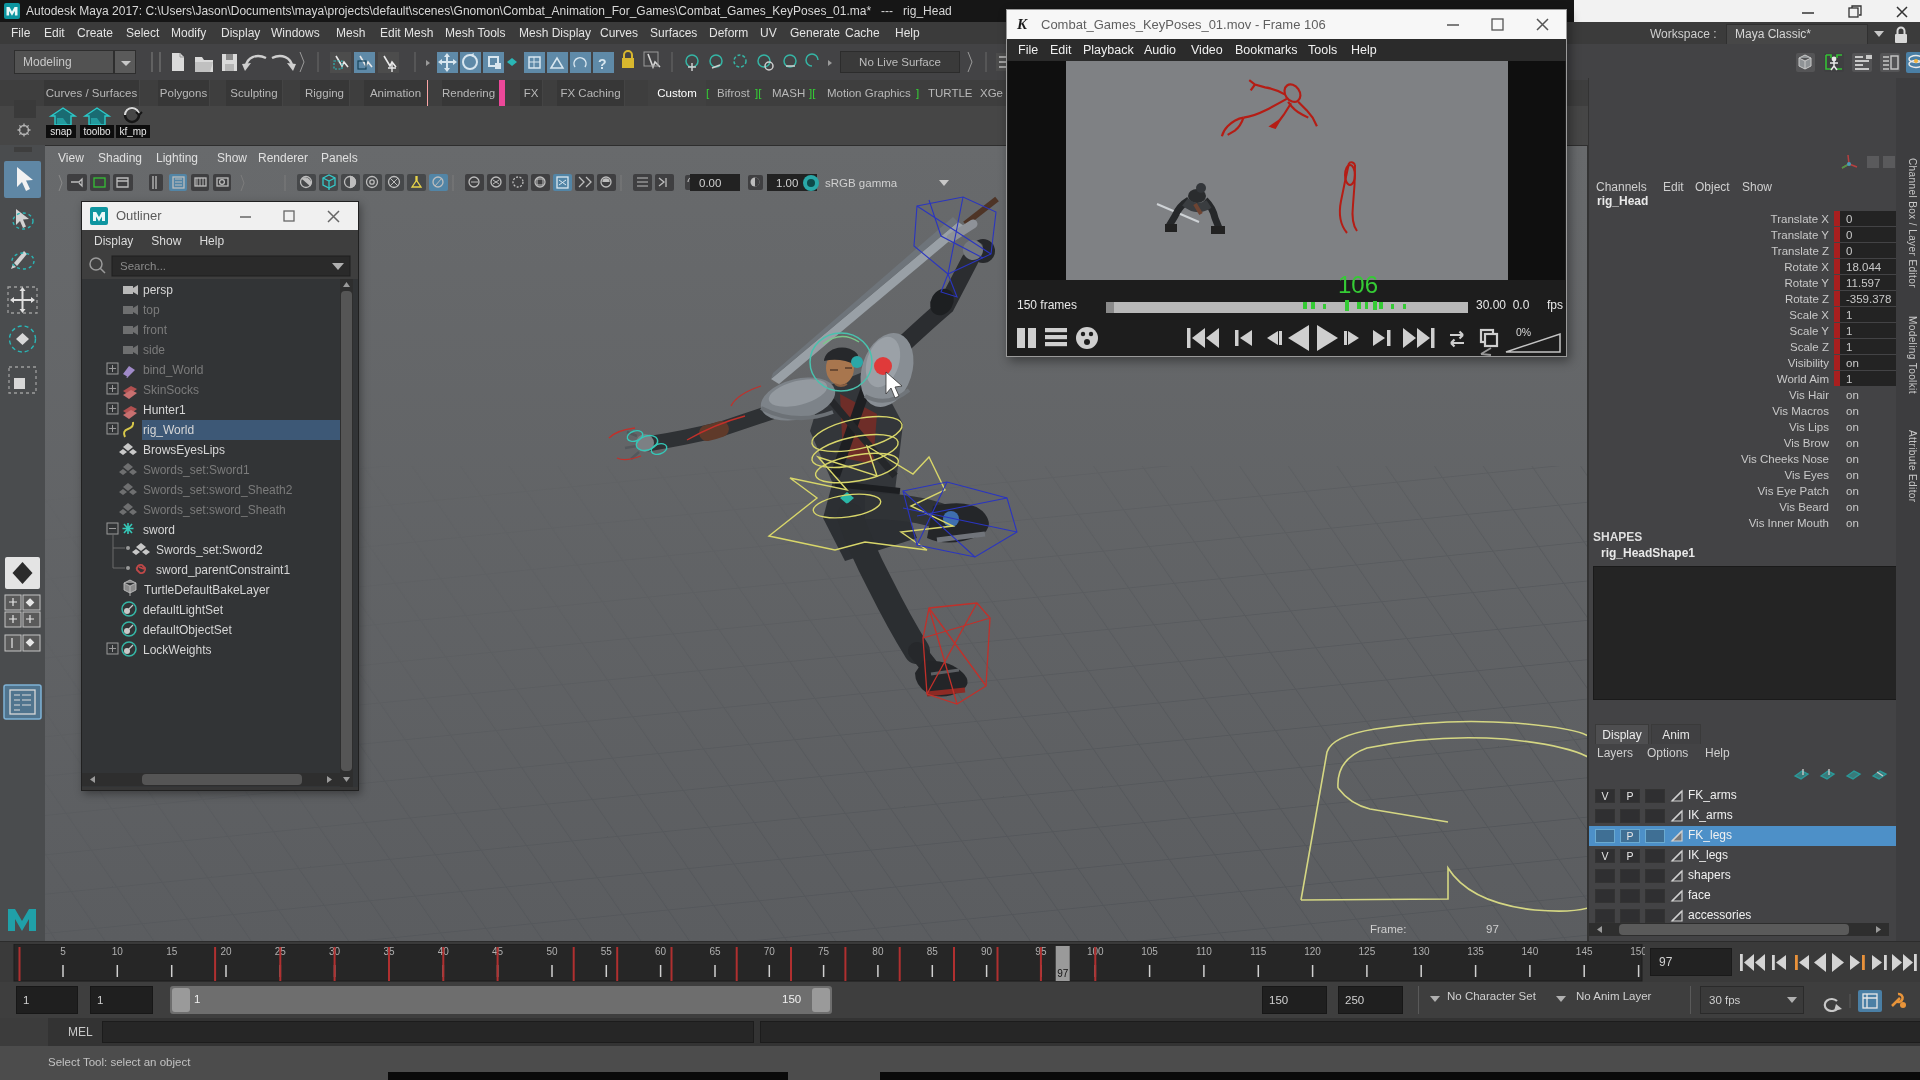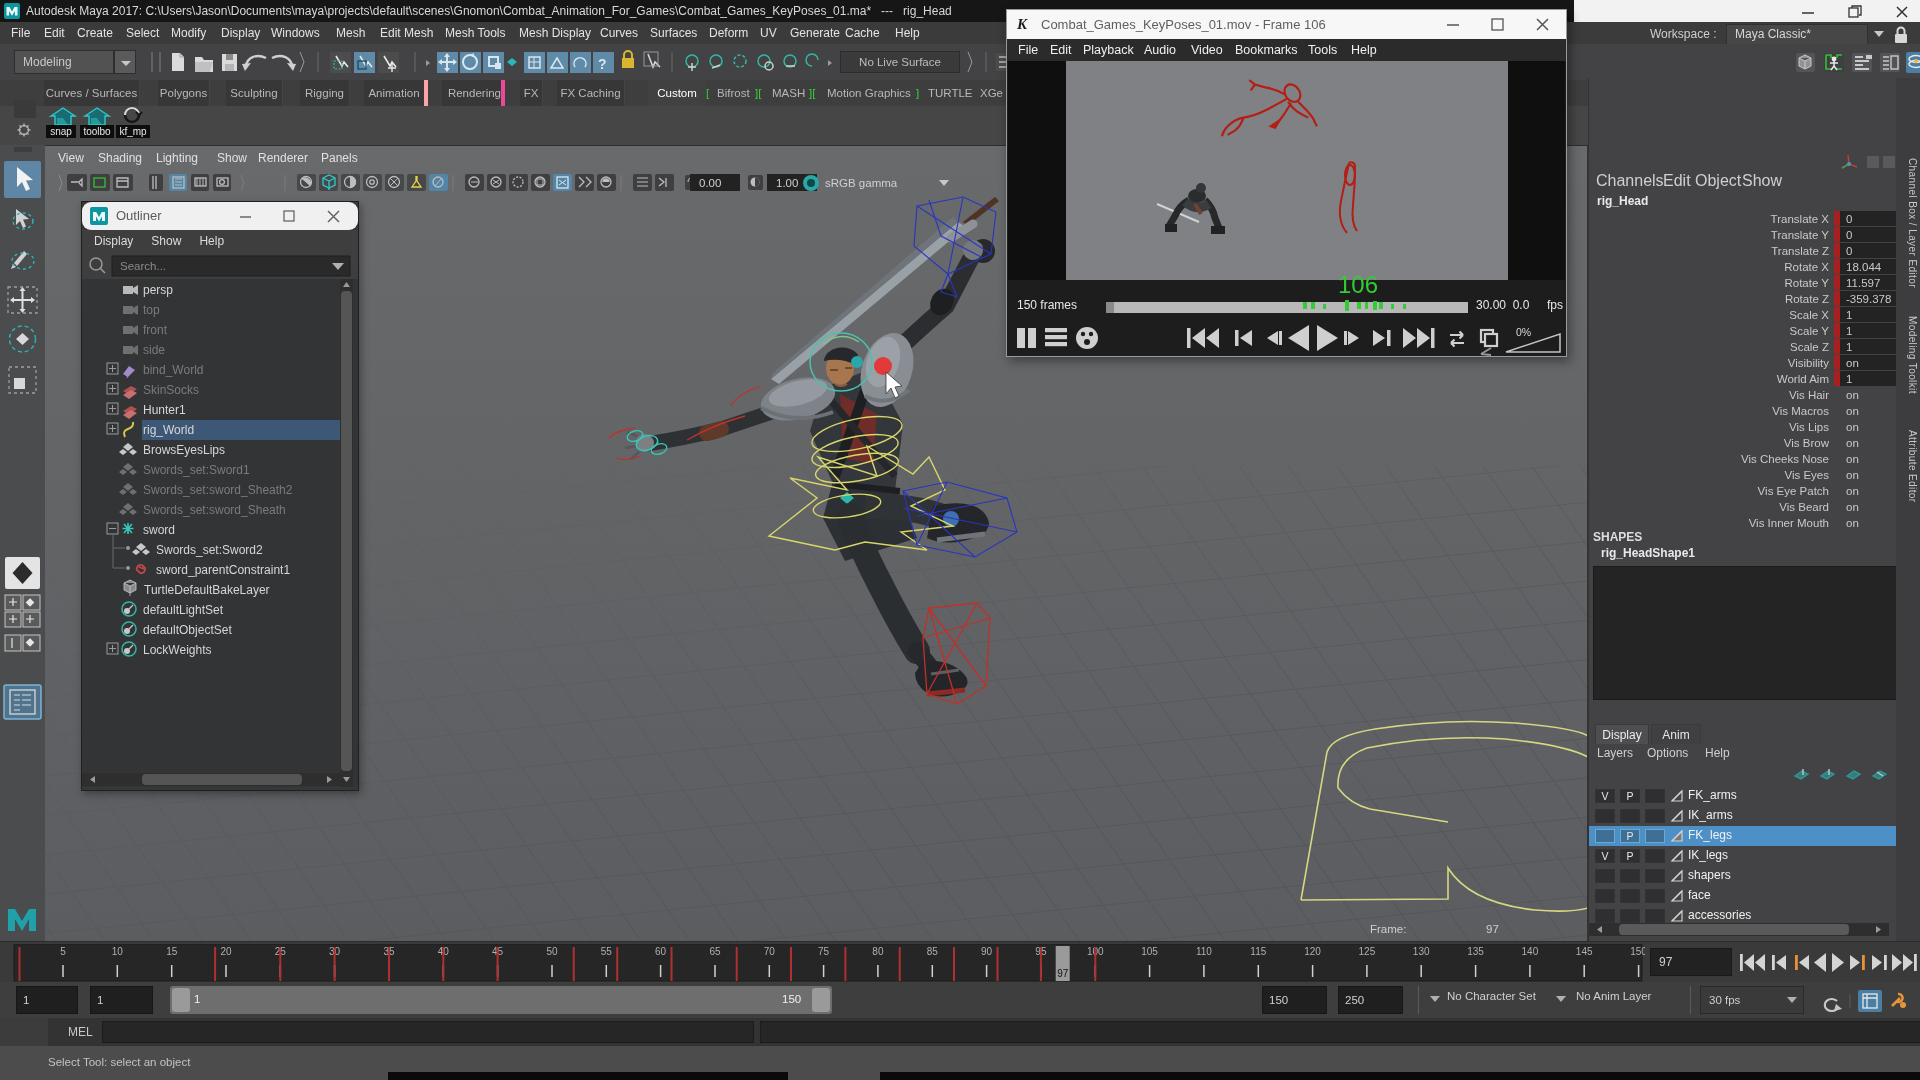--- a/index.html
+++ b/index.html
@@ -22,21 +22,21 @@
 #lefttools { left:0; top:145px; width:45px; height:796px; background:#4a4c4e; }
 
 #viewport { left:45px; top:145px; width:1543px; height:796px; border-top:1px solid #2e2e2e; border-right:1px solid #333;
   background:linear-gradient(#686a6c, #5b5d60); overflow:hidden; }
 #vpmenu { left:10px; top:5px; font-size:12px; color:#e0e0e0; }
 #vpicons { left:0px; top:26px; width:1543px; height:21px; }
 
 #outliner { left:81px; top:201px; width:278px; height:590px; background:#373737;
   border:1px solid #202020; box-shadow:2px 3px 8px rgba(0,0,0,.35); }
 #outtitle { left:0; top:0; width:276px; height:28px; background:#f0f0f0; color:#5a5a5a;
-  font-size:13px; line-height:28px;border-radius:9px; }
+  font-size:13px; line-height:28px; }
 #outmenu { left:0; top:28px; width:276px; height:23px; background:#3e3e3e; color:#dcdcdc;
   font-size:12px; line-height:23px; }
 #outsearch { left:0; top:51px; width:276px; height:26px; background:#3e3e3e; }
 #outtree { left:0; top:77px; width:276px; height:508px; background:#323436; font-size:12px; color:#d4d4d4; }
 
 #rightpanel { left:1588px; top:78px; width:308px; height:863px; background:#434345; border-left:1px solid #333; }
 #rightstrip { left:1896px; top:78px; width:24px; height:863px; background:#3d3d3f; }
 .vtab { position:absolute; left:2px; width:20px; writing-mode:vertical-rl; font-size:10px;
   color:#c8c8c8; letter-spacing:.4px; }
 
@@ -228,22 +228,22 @@
         <circle cx="136" cy="17" r="2" fill="#f0b23a"></circle>
       </g>
     </svg>
   </div>
 
   <div id="shelftabs" class="abs">
       <span class="abs" style="left:44px;width:96px;background:#373737;text-align:center;height:26px;border-right:1px solid #444">Curves / Surfaces</span>
       <span class="abs" style="left:158px;width:52px;background:#373737;text-align:center;height:26px;border-right:1px solid #444">Polygons</span>
       <span class="abs" style="left:226px;width:57px;background:#373737;text-align:center;height:26px;border-right:1px solid #444">Sculpting</span>
       <span class="abs" style="left:300px;width:50px;background:#373737;text-align:center;height:26px;border-right:1px solid #444">Rigging</span>
-      <span class="abs" style="left:364px;width:64px;background:#373737;text-align:center;height:26px;border-right:4px solid #fca5a5">Animation</span>
-      <span class="abs" style="left:442px;width:63px;background:#373737;text-align:right;height:26px;border-right:4px solid #ec4899">Rendering</span>
+      <span class="abs" style="left:364px;width:64px;background:#373737;text-align:center;height:26px;border-right:1px solid #fca5a5">Animation</span>
+      <span class="abs" style="left:442px;width:63px;background:#373737;text-align:left;height:26px;border-right:6px solid #ec4899">Rendering</span>
       <span class="abs" style="left:520px;width:23px;background:#373737;text-align:center;height:26px;border-right:1px solid #444">FX</span>
       <span class="abs" style="left:557px;width:68px;background:#373737;text-align:center;height:26px;border-right:1px solid #444">FX Caching</span>
       <span class="abs" style="left:648px;width:58px;color:#fff;text-align:center;background:#414141;height:26px">Custom</span>
       <span class="abs" style="left:706px;color:#35d035">[</span>
       <span class="abs" style="left:717px">Bifrost</span>
       <span class="abs" style="left:755px;color:#35d035">][</span>
       <span class="abs" style="left:772px">MASH</span>
       <span class="abs" style="left:809px;color:#35d035">][</span>
       <span class="abs" style="left:827px">Motion Graphics</span>
       <span class="abs" style="left:916px;color:#35d035">]</span>
@@ -543,21 +543,21 @@
   <div id="rightpanel" class="abs">
 
     <svg class="abs" style="left:250px;top:70px" width="58" height="24">
       <path d="M10,16 l-7,4 M10,16 l8,3 M10,16 l-1,-9" stroke="#b84040" stroke-width="1.5"></path>
       <path d="M10,16 l-7,4" stroke="#4a9a4a" stroke-width="1.5"></path>
       <circle cx="10" cy="16" r="2" fill="#4a9ab8"></circle>
       <rect x="28" y="8" width="12" height="12" fill="#5a5a5c"></rect>
       <rect x="44" y="8" width="12" height="12" fill="#5a5a5c"></rect>
     </svg>
 
-    <div class="abs" style="left:0;top:94px;width:308px;height:20px;color:#cfcfcf;font-size:16px">
+    <div class="abs" style="left:0;top:102px;width:308px;height:20px;color:#cfcfcf;font-size:12px">
       <span class="abs" style="left:7px">Channels</span>
         <span class="abs" style="left:74px">Edit</span>
         <span class="abs" style="left:106px">Object</span>
         <span class="abs" style="left:153px">Show</span>
     </div>
     <div class="abs" style="left:8px;top:116px;color:#e8e8e8;font-size:12px;font-weight:bold">rig_Head</div>
 
     <div id="chanrows" class="abs" style="left:0;top:133px;width:308px;height:320px">
       <div class="chrow" style="top:0px;left:0;width:240px;text-align:right">Translate X</div>
       <div class="abs" style="top:0px;left:245px;width:81px;height:15px;background:#232323"></div>

